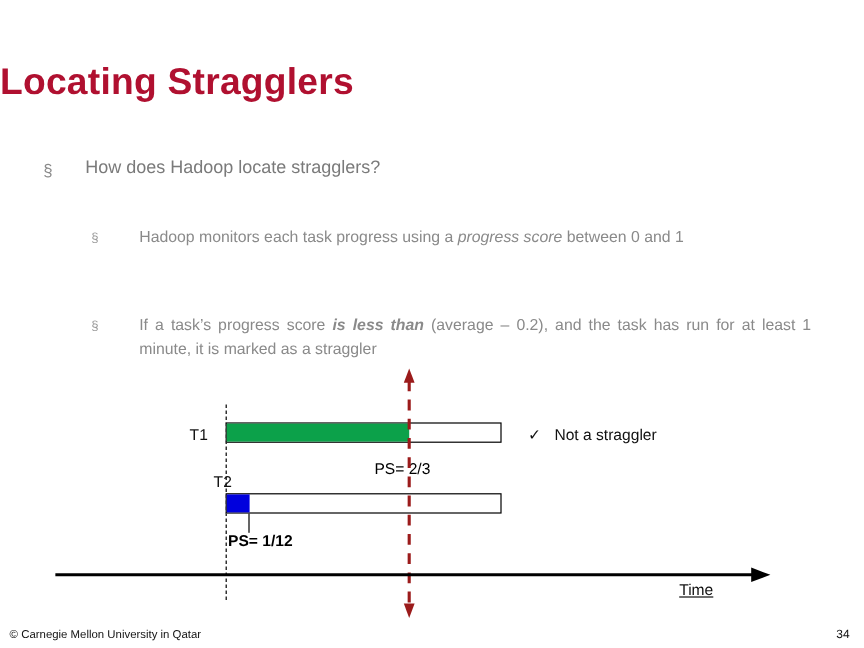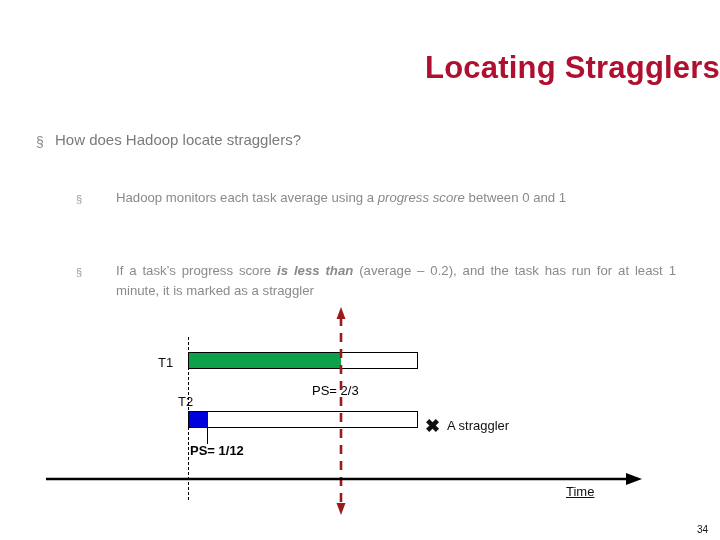--- a/index.html
+++ b/index.html
@@ -22,21 +22,21 @@
     width: 720px;
     height: 540px;
   }
 
   
   .slide-title {
     position: absolute;
     left: 0;
     top: 50px;
     width: 720px;
-    text-align: right;
+    text-align: left;
     color: #B01030;
     font-size: 31px;
     font-weight: bold;
     letter-spacing: 0.2px;
     white-space: nowrap;
   }
 
   
   .bullet-l1 {
     position: absolute;
@@ -49,21 +49,21 @@
   }
   .bullet-l1 .marker {
     position: absolute;
     left: 0;
     top: 2px;
     font-size: 14px;
     color: #8a8a8a;
   }
   .bullet-l1 .txt {
     display: block;
-    margin-left: 19px;
+    margin-left: 35px;
   }
 
   .bullet-l2 {
     position: absolute;
     left: 76px;
     width: 600px;
     color: #8a8a8a;
     font-size: 13.2px;
     line-height: 20px;
   }
@@ -231,21 +231,21 @@
   <div class="slide-title">Locating Stragglers</div>
 
   <div class="bullet-l1">
     <span class="marker">§</span>
     <span class="txt">How does Hadoop locate stragglers?</span>
   </div>
 
   <div class="bullet-l2 b1">
     <span class="marker">§</span>
     <span class="txt">
-      <span>Hadoop monitors each task average using a </span><i>progress score</i><span> between 0 and 1</span>
+      <span>Hadoop monitors each task progress using a </span><i>progress score</i><span> between 0 and 1</span>
     </span>
   </div>
 
   <div class="bullet-l2 b2">
     <span class="marker">§</span>
     <span class="txt">
       <span>If a task’s progress score </span><b>is less than</b><span> (average – 0.2), and the task has run for at least 1 minute, it is marked as a straggler</span>
     </span>
   </div>
 
@@ -270,21 +270,22 @@
       <polygon points="15,2 10.5,14 19.5,14" fill="#9B1B1B"></polygon>
       <polygon points="15,210 10.5,198 19.5,198" fill="#9B1B1B"></polygon>
     </svg>
 
     <svg class="time-axis-svg" viewBox="0 0 600 22">
       <line x1="0" y1="11" x2="584" y2="11" stroke="#000000" stroke-width="2.6"></line>
       <polygon points="596,11 580,5 580,17" fill="#000000"></polygon>
     </svg>
     <div class="time-text">Time</div>
 
-    <div class="legend bad">
-      <span class="glyph cross">✖</span><span>A straggler</span>
+    <div class="legend ok">
+      <span class="glyph check">✓</span><span>Not a straggler</span>
     </div>
 
   </div>
 
+  <div class="footer-left">© Carnegie Mellon University in Qatar</div>
   <div class="footer-page">34</div>
 
 </div>
 
 </body></html>

